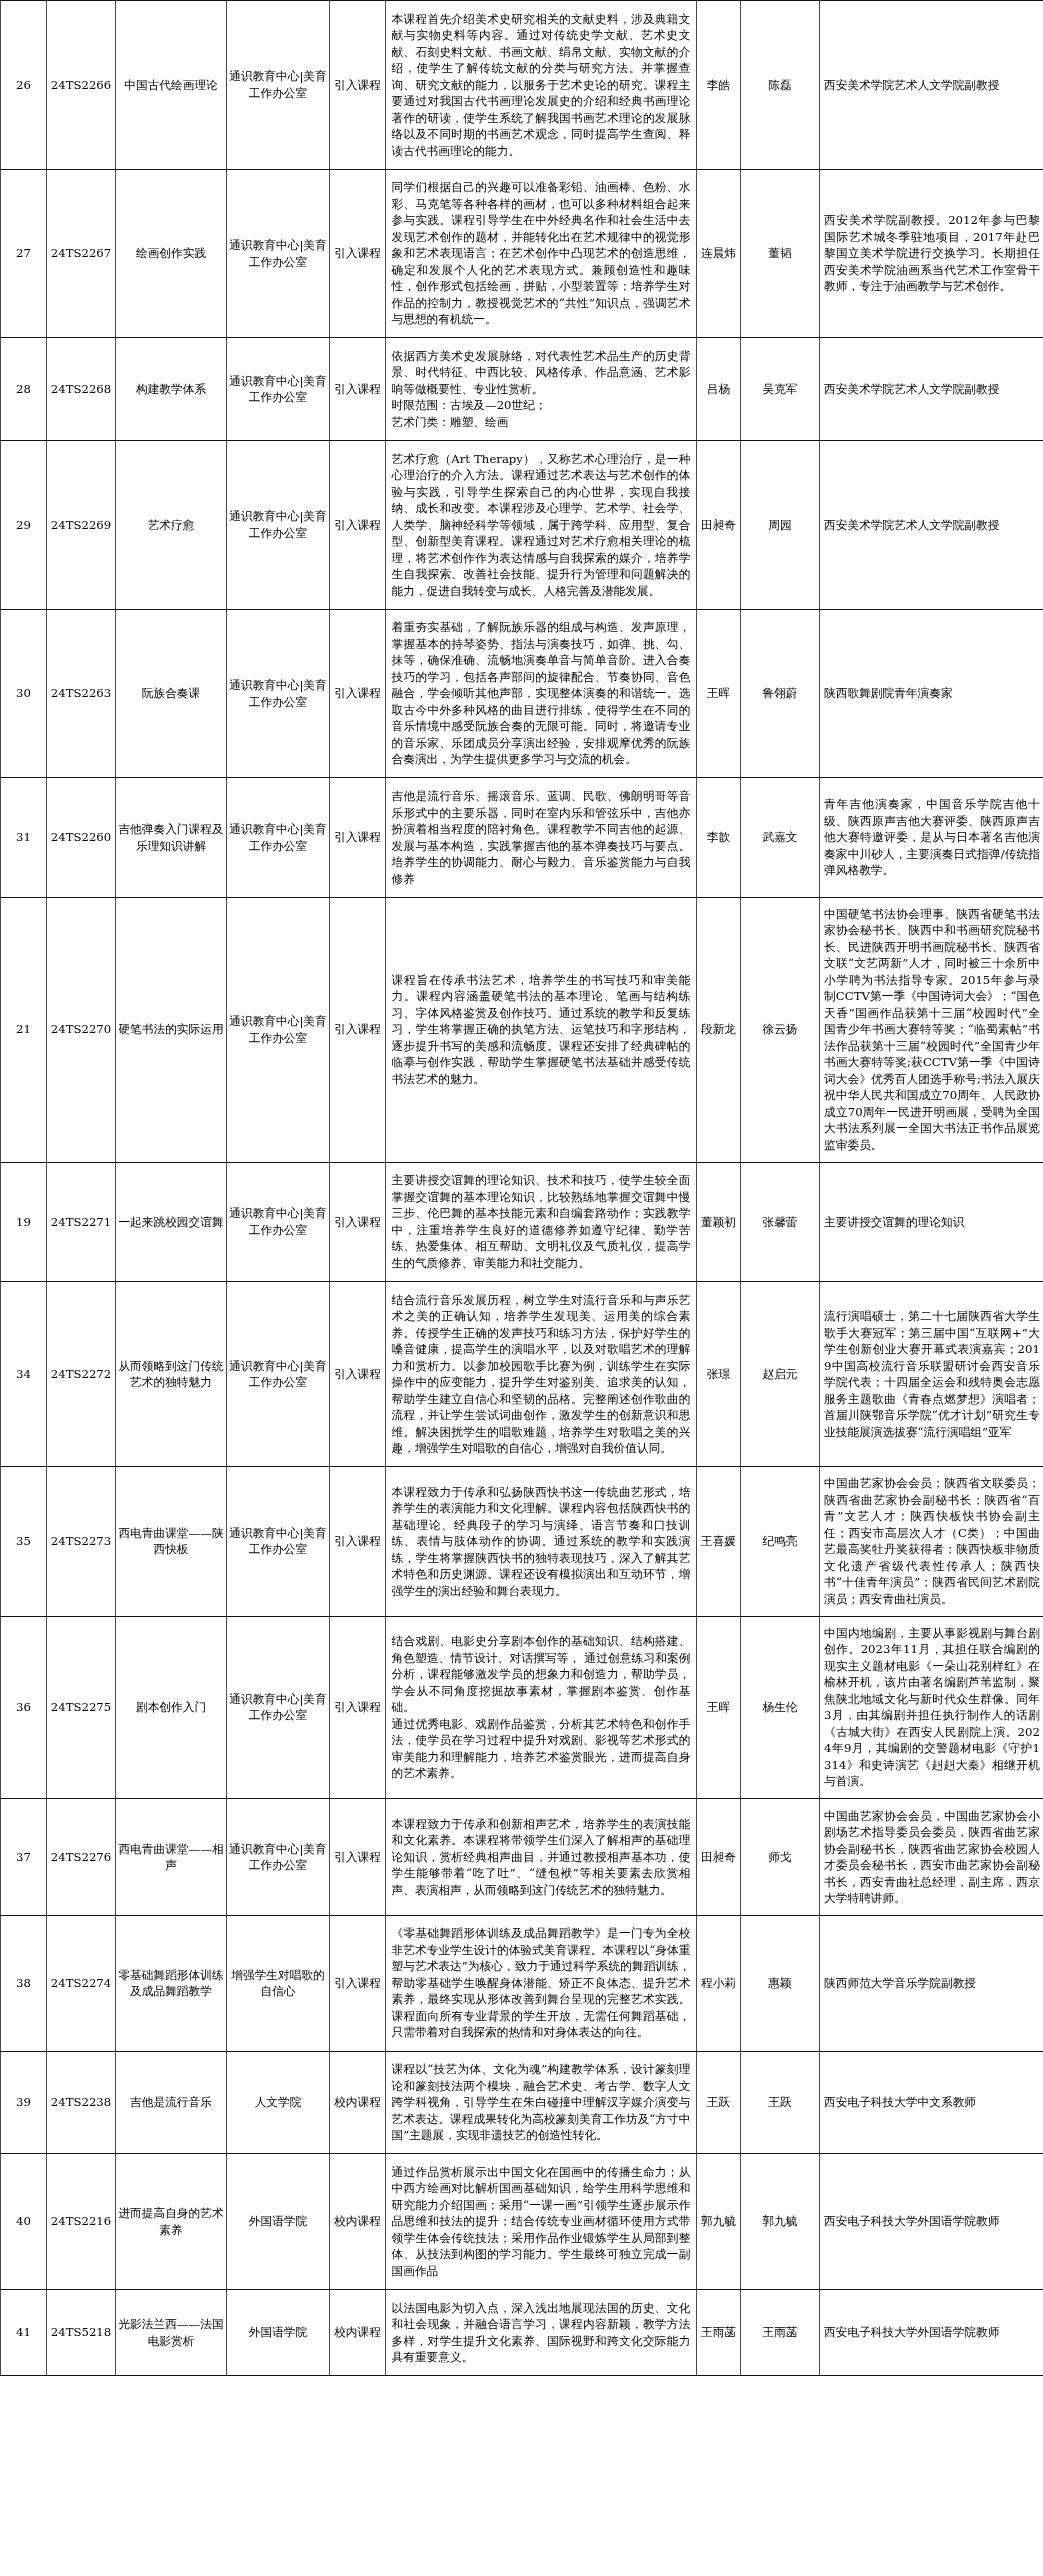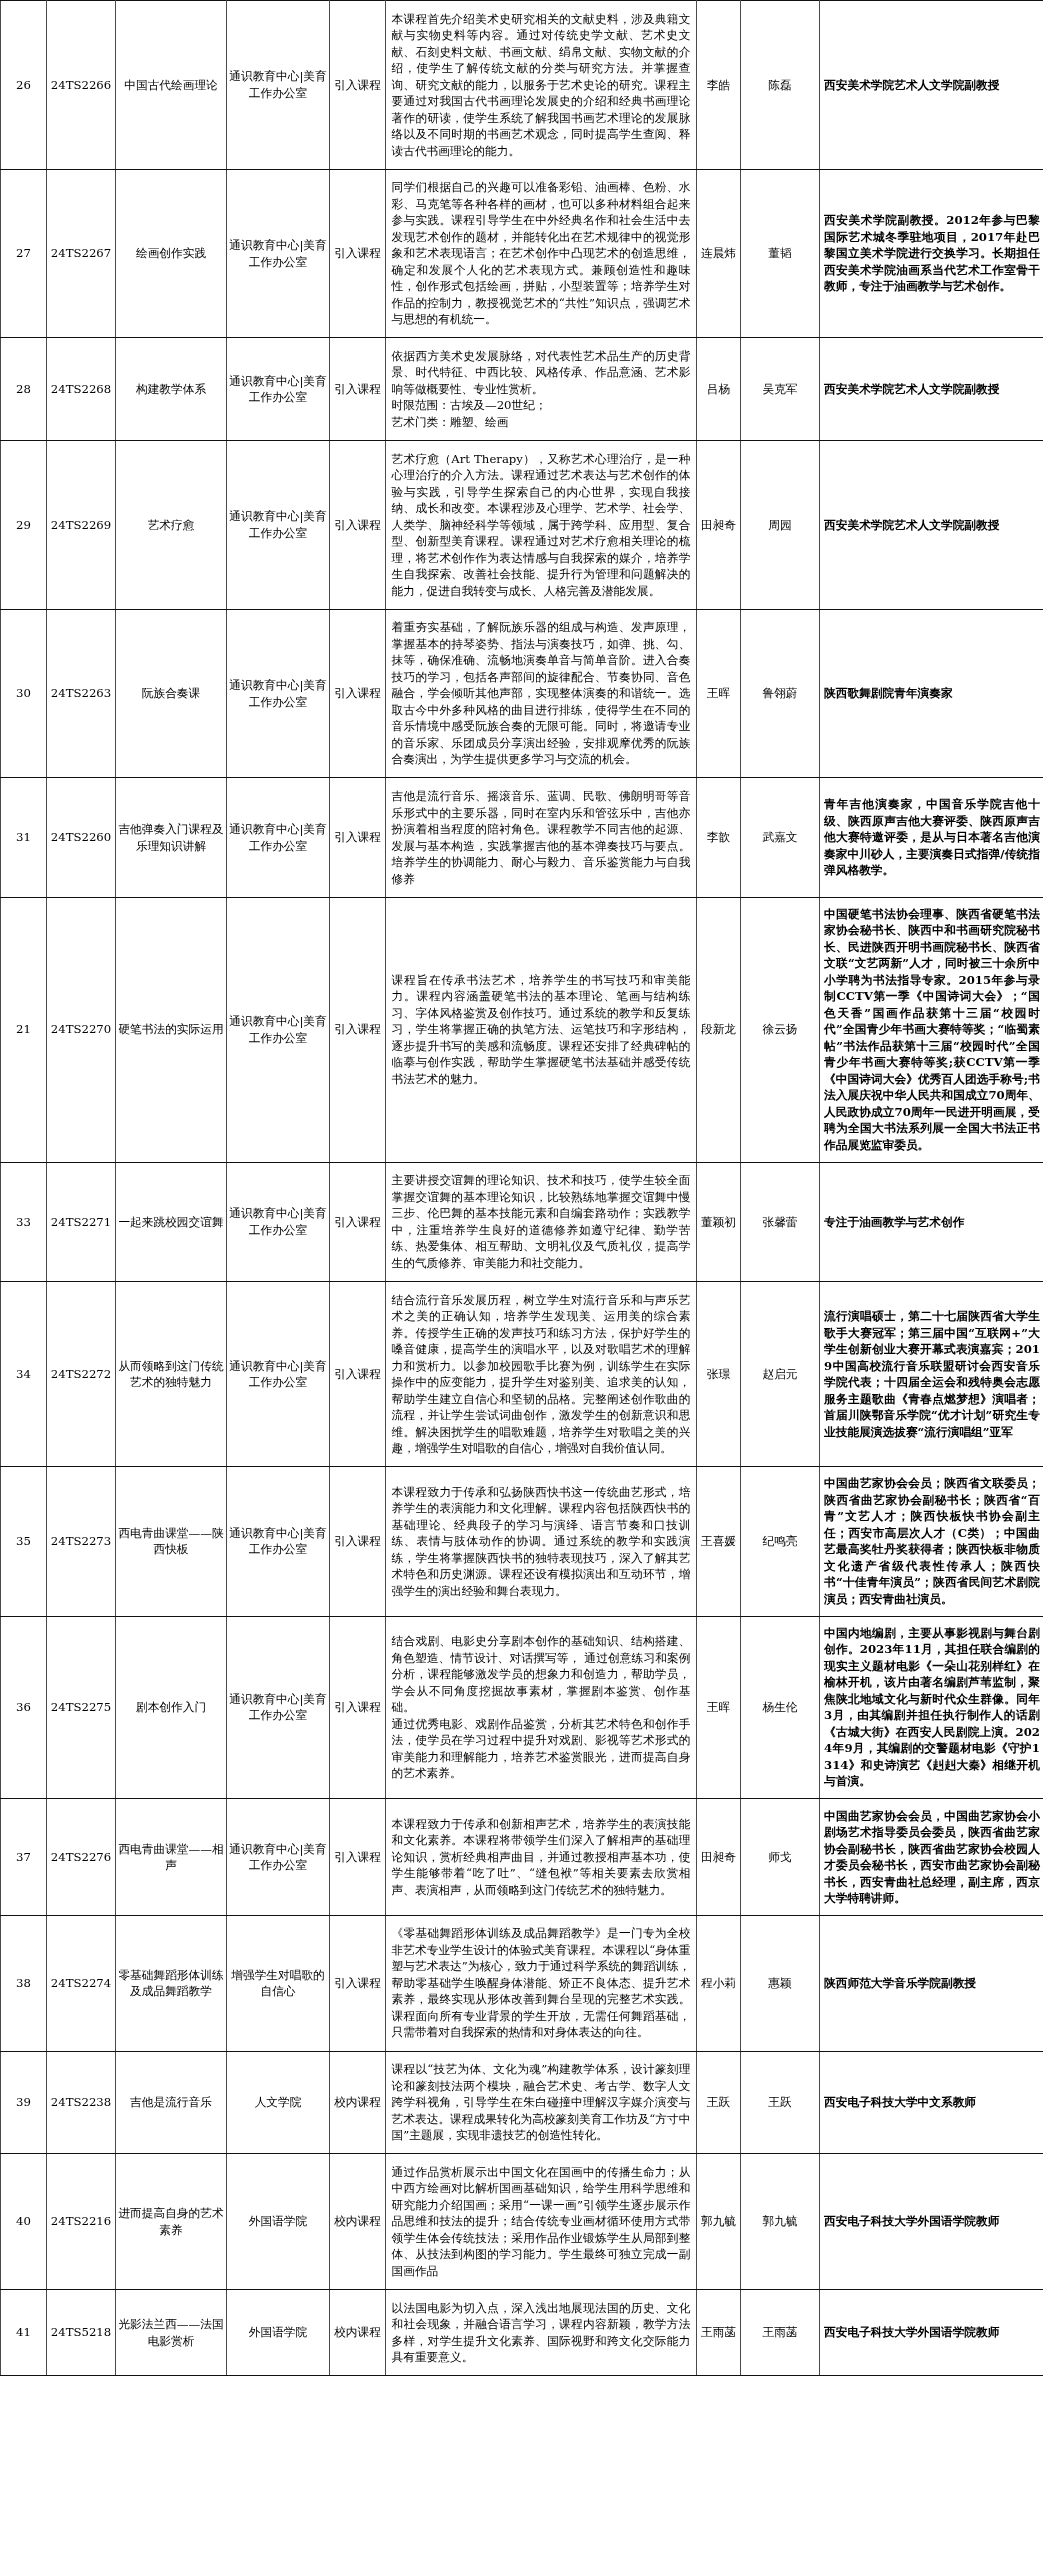--- a/index.html
+++ b/index.html
@@ -11,21 +11,21 @@
     border-right:0.7px solid #4a4a4a;
     border-top:1.4px solid #111;
     border-bottom:1.4px solid #111;
     font-size:11.7px;line-height:16.5px;
     vertical-align:middle;
     overflow:hidden;
     word-break:break-all;
   }
   td.c-center{text-align:center;padding:2.8px 1.4px;}
   td.c-desc{text-align:justify;padding:9.6px 5.5px;white-space:pre-wrap;}
-  td.c-bio{text-align:justify;padding:8.3px 4.1px;white-space:pre-wrap;font-weight:bold;}
+  td.c-bio{text-align:justify;padding:8.3px 4.1px;white-space:pre-wrap;}
   col.w-num{width:46px;}  col.w-code{width:69px;} col.w-name{width:111px;}
   col.w-dept{width:103px;}col.w-type{width:56px;}  col.w-desc{width:311px;}
   col.w-t1{width:44px;}   col.w-t2{width:79px;}   col.w-bio{width:225px;}
 </style>
 </head>
 <body>
 
 <div class="sheet">
   <table class="course-table">
     <colgroup>
@@ -113,29 +113,29 @@
           <td class="c-center">24TS2270</td>
           <td class="c-center">硬笔书法的实际运用</td>
           <td class="c-center">通识教育中心|美育工作办公室</td>
           <td class="c-center">引入课程</td>
           <td class="c-desc">课程旨在传承书法艺术，培养学生的书写技巧和审美能力。课程内容涵盖硬笔书法的基本理论、笔画与结构练习、字体风格鉴赏及创作技巧。通过系统的教学和反复练习，学生将掌握正确的执笔方法、运笔技巧和字形结构，逐步提升书写的美感和流畅度。课程还安排了经典碑帖的临摹与创作实践，帮助学生掌握硬笔书法基础并感受传统书法艺术的魅力。</td>
           <td class="c-center">段新龙</td>
           <td class="c-center">徐云扬</td>
           <td class="c-bio">中国硬笔书法协会理事、陕西省硬笔书法家协会秘书长、陕西中和书画研究院秘书长、民进陕西开明书画院秘书长、陕西省文联“文艺两新”人才，同时被三十余所中小学聘为书法指导专家。2015年参与录制CCTV第一季《中国诗词大会》；“国色天香”国画作品获第十三届“校园时代”全国青少年书画大赛特等奖；“临蜀素帖”书法作品获第十三届“校园时代”全国青少年书画大赛特等奖;获CCTV第一季《中国诗词大会》优秀百人团选手称号;书法入展庆祝中华人民共和国成立70周年、人民政协成立70周年一民进开明画展，受聘为全国大书法系列展一全国大书法正书作品展览监审委员。</td>
         </tr>
         <tr>
-          <td class="c-center">33</td>
+          <td class="c-center">19</td>
           <td class="c-center">24TS2271</td>
           <td class="c-center">一起来跳校园交谊舞</td>
           <td class="c-center">通识教育中心|美育工作办公室</td>
           <td class="c-center">引入课程</td>
           <td class="c-desc">主要讲授交谊舞的理论知识、技术和技巧，使学生较全面掌握交谊舞的基本理论知识，比较熟练地掌握交谊舞中慢三步、伦巴舞的基本技能元素和自编套路动作；实践教学中，注重培养学生良好的道德修养如遵守纪律、勤学苦练、热爱集体、相互帮助、文明礼仪及气质礼仪，提高学生的气质修养、审美能力和社交能力。</td>
           <td class="c-center">董颖初</td>
           <td class="c-center">张馨蕾</td>
-          <td class="c-bio">专注于油画教学与艺术创作</td>
+          <td class="c-bio">主要讲授交谊舞的理论知识</td>
         </tr>
         <tr>
           <td class="c-center">34</td>
           <td class="c-center">24TS2272</td>
           <td class="c-center">从而领略到这门传统艺术的独特魅力</td>
           <td class="c-center">通识教育中心|美育工作办公室</td>
           <td class="c-center">引入课程</td>
           <td class="c-desc">结合流行音乐发展历程，树立学生对流行音乐和与声乐艺术之美的正确认知，培养学生发现美、运用美的综合素养。传授学生正确的发声技巧和练习方法，保护好学生的嗓音健康，提高学生的演唱水平，以及对歌唱艺术的理解力和赏析力。以参加校园歌手比赛为例，训练学生在实际操作中的应变能力，提升学生对鉴别美、追求美的认知，帮助学生建立自信心和坚韧的品格。完整阐述创作歌曲的流程，并让学生尝试词曲创作，激发学生的创新意识和思维。解决困扰学生的唱歌难题，培养学生对歌唱之美的兴趣，增强学生对唱歌的自信心，增强对自我价值认同。</td>
           <td class="c-center">张璟</td>
           <td class="c-center">赵启元</td>

